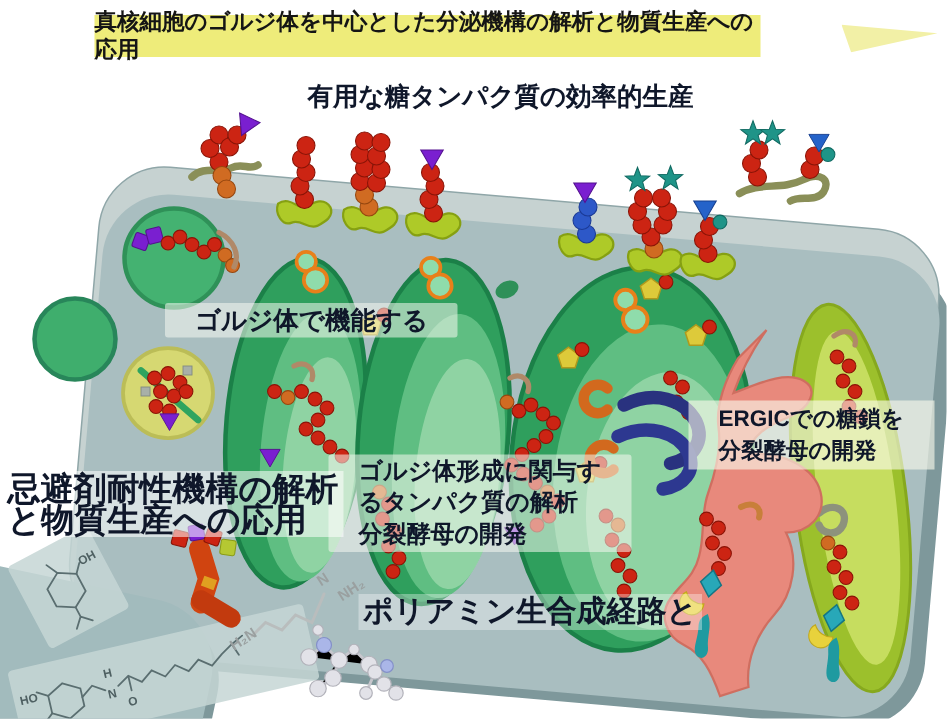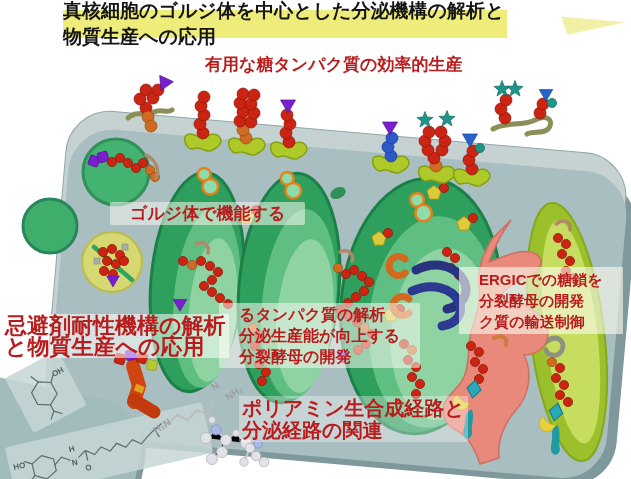--- a/index.html
+++ b/index.html
@@ -1,23 +1,23 @@
 <!DOCTYPE html>
 <html><head>
 <meta charset="utf-8">
 <style>
   *{margin:0;padding:0;box-sizing:border-box}
   html,body{width:631px;height:479px}
   body{position:relative;background:#fff;font-family:"Liberation Sans","DejaVu Sans",sans-serif;overflow:hidden}
   .stage{position:absolute;inset:0}
   svg{position:absolute;left:0;top:0}
-  .lbl{position:absolute;font-weight:bold;color:#b91c1c;white-space:nowrap}
+  .lbl{position:absolute;font-weight:bold;color:#0f172a;white-space:nowrap}
   .box{background:rgba(246,248,241,.55);padding:1px 20px;border-radius:2px}
   #banner{position:absolute;left:63px;top:10px;width:444px;height:28px;background:#eeec7a;
-          display:flex;align-items:center;justify-content:flex-start;font-weight:bold;font-size:19px;color:#151515}
+          display:flex;align-items:center;justify-content:flex-start;font-weight:bold;font-size:15px;color:#151515}
   #banner-tail{position:absolute;left:561px;top:13px;width:64px;height:23px;background:#f2f0a6;
           clip-path:polygon(0 15%,100% 40%,10% 95%)}
   #subtitle{left:205px;top:53px;font-size:17px}
   #lbl-protease{left:110px;top:202px;font-size:17px;line-height:21px}
   #lbl-formation{left:219px;top:303px;font-size:16px;line-height:21px}
   #lbl-polyamine{left:239px;top:396px;font-size:20px;line-height:22px;background:rgba(255,255,255,.35);padding:1px 3px}
   #lbl-repellent{left:2px;top:314px;font-size:22px;line-height:21px;background:rgba(255,255,255,.55);padding:1px 3px}
   #lbl-ergic{left:459px;top:267px;font-size:15px;line-height:21px;background:rgba(250,250,235,.62);padding:2px 20px}
   .red{fill:#cc2413;stroke:#8a1407;stroke-width:.7}
   .org{fill:#d06b22;stroke:#96470f;stroke-width:.7}
@@ -382,34 +382,32 @@
 <div id="banner">
   <span>真核細胞のゴルジ体を中心とした分泌機構の解析と物質生産への応用</span>
 </div>
 <div id="subtitle" class="lbl">有用な糖タンパク質の効率的生産</div>
 
 <div id="lbl-protease" class="lbl box">
   <div>ゴルジ体で機能する</div>
 </div>
 
 <div id="lbl-formation" class="lbl box">
+  <div>ゴルジ体形成に関与す</div>
   <div>るタンパク質の解析</div>
-  <div>分泌生産能が向上する</div>
   <div>分裂酵母の開発</div>
 </div>
 
 <div id="lbl-polyamine" class="lbl">
   <div>ポリアミン生合成経路と</div>
-  <div>分泌経路の関連</div>
 </div>
 
 <div id="lbl-repellent" class="lbl">
   <div>忌避剤耐性機構の解析</div>
   <div>と物質生産への応用</div>
 </div>
 
 <div id="lbl-ergic" class="lbl">
   <div>ERGICでの糖鎖を</div>
   <div>分裂酵母の開発</div>
-  <div>ク質の輸送制御</div>
 </div>
 
 </div>
 
 </body></html>

